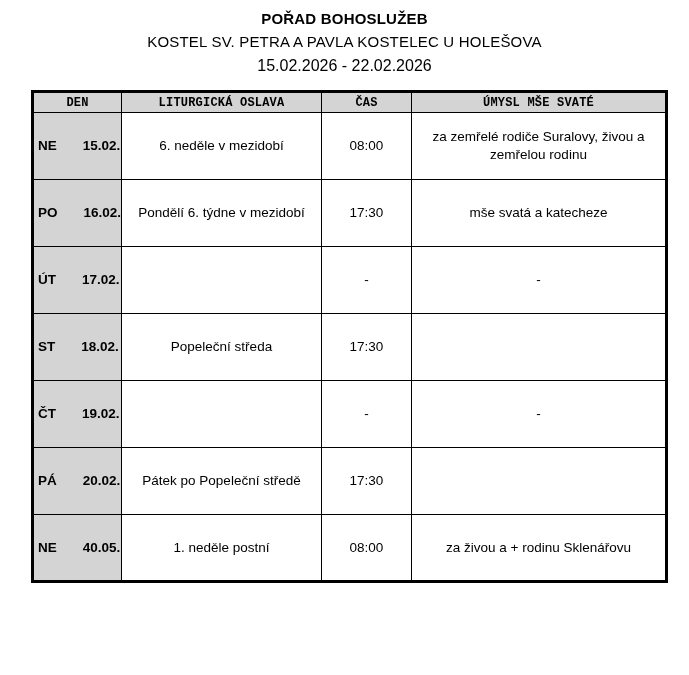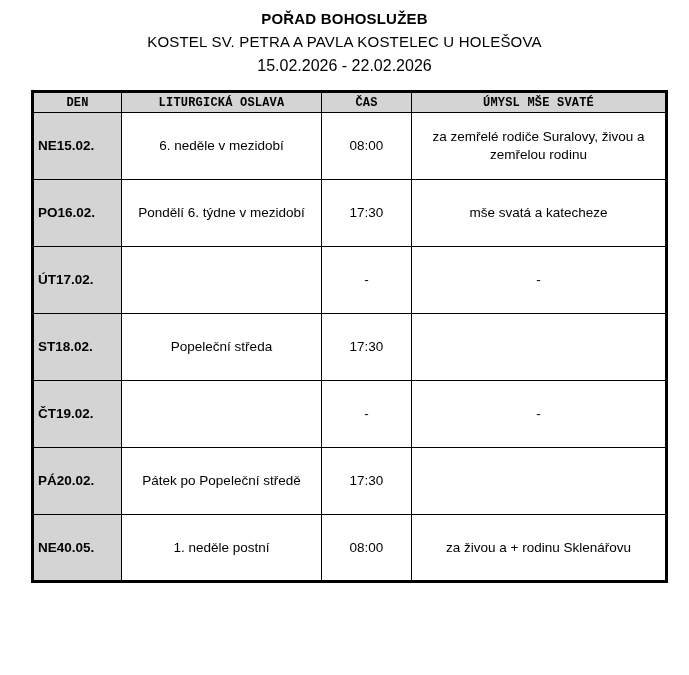--- a/index.html
+++ b/index.html
@@ -54,21 +54,21 @@
     line-height: 1.3;
     padding: 2px 4px;
   }
   td.col-day {
     background: var(--day-bg);
     font-weight: bold;
     font-size: 14px;
     padding: 0 0 0 5px;
     text-align: left;
   }
-  .day-wrap { display: flex; align-items: center; gap: 0; }
+  .day-wrap { display: flex; align-items: center; gap: 26px; }
   td.col-celebration { padding: 2px 14px; }
   td.col-intention { padding: 2px 4px; }
 </style>
 </head>
 <body>
 
 <div class="doc-header">
   <div class="doc-title">POŘAD BOHOSLUŽEB</div>
   <div class="doc-subtitle">KOSTEL SV. PETRA A PAVLA KOSTELEC U HOLEŠOVA</div>
   <div class="doc-daterange">15.02.2026 - 22.02.2026</div>

